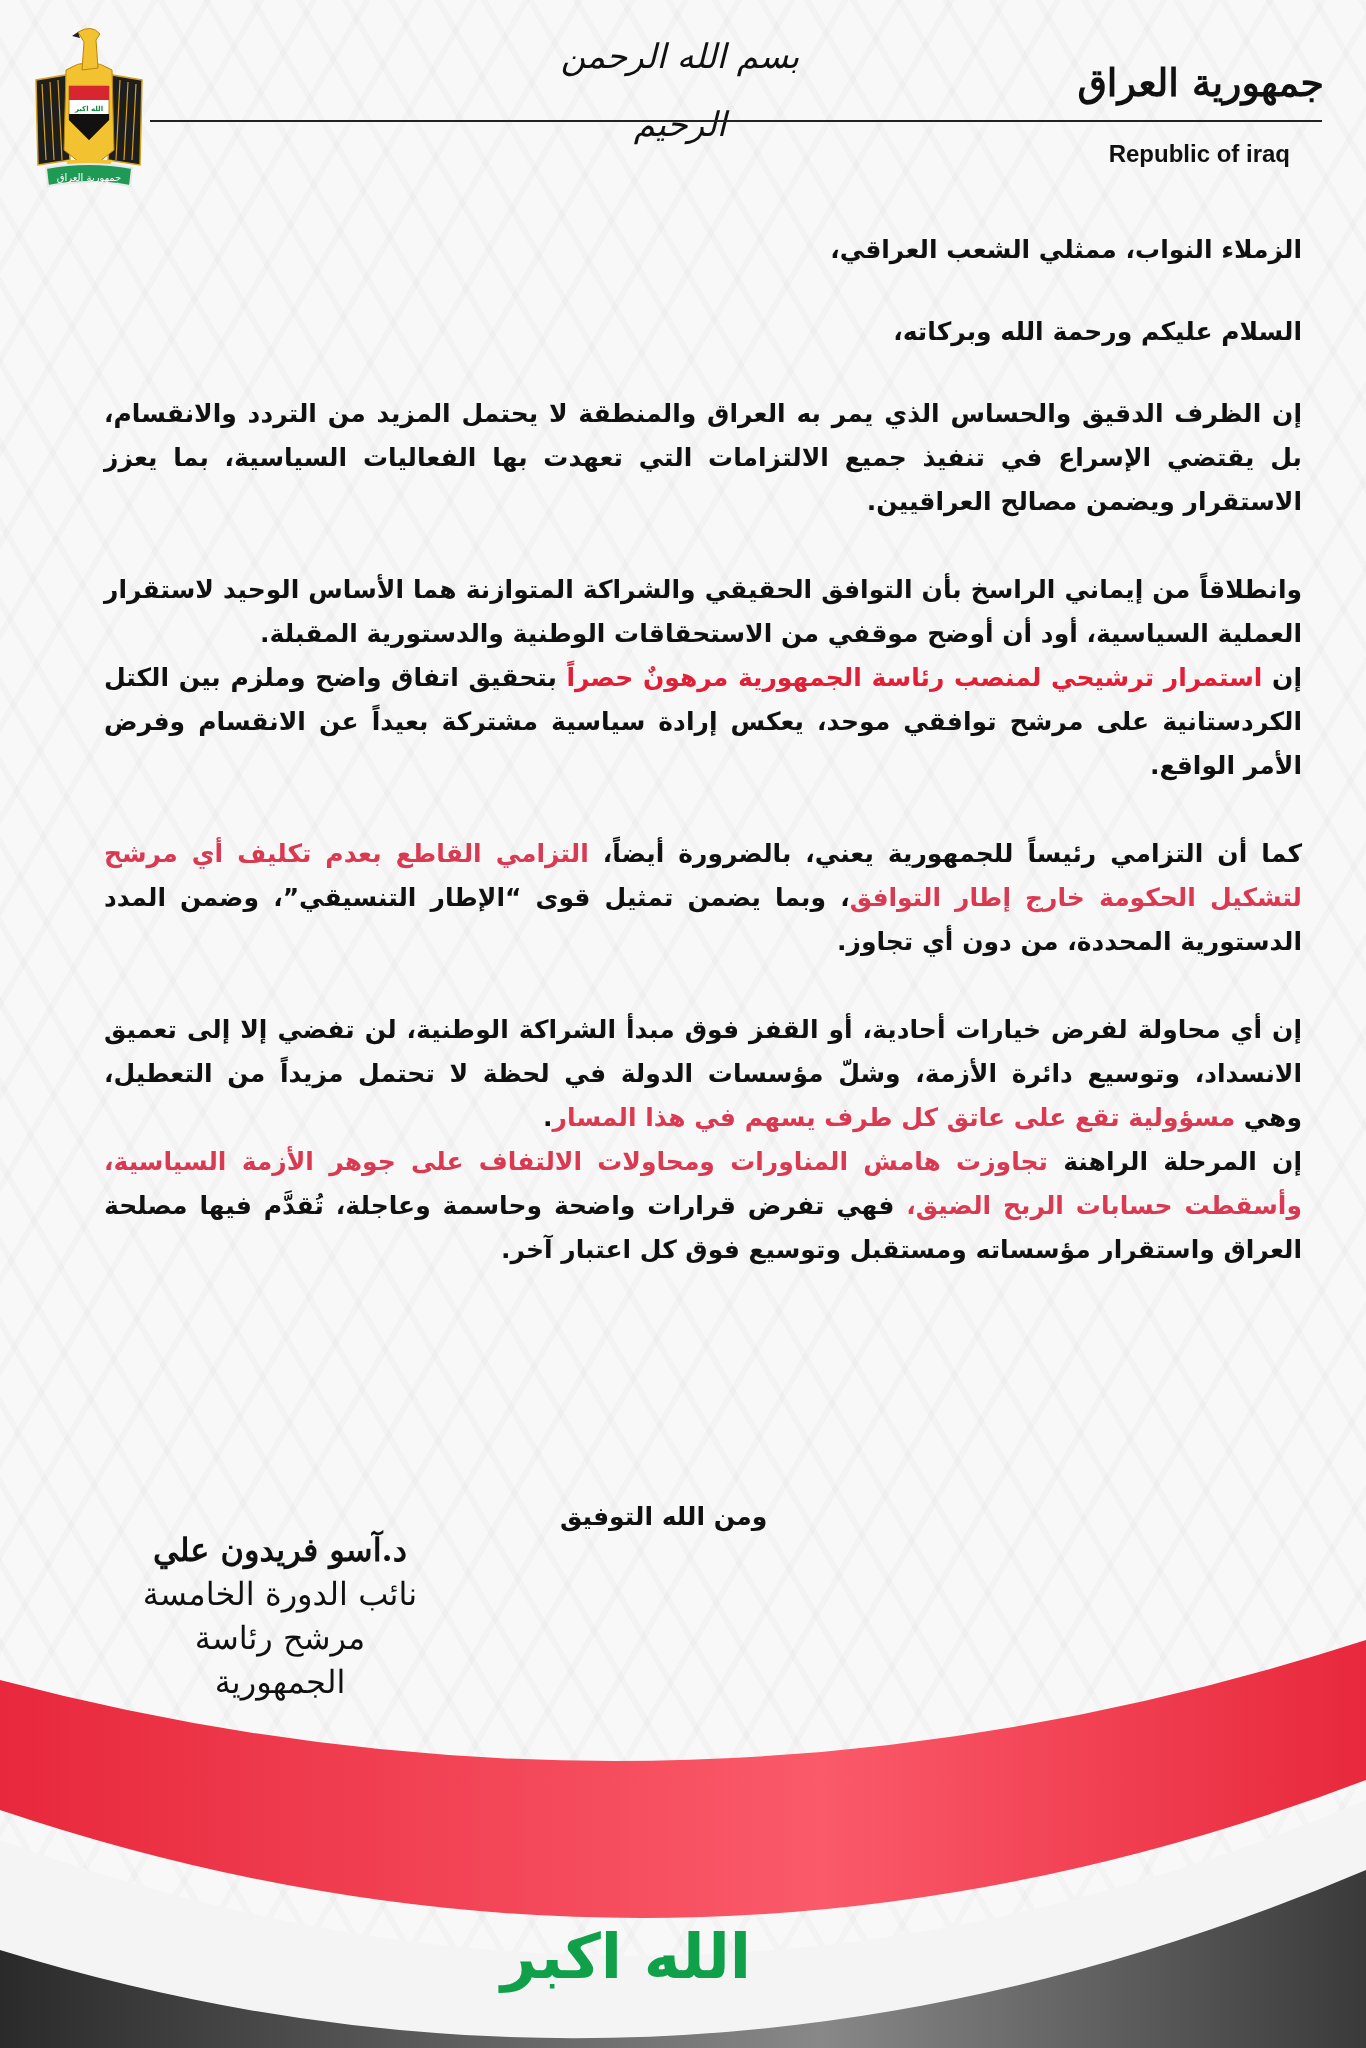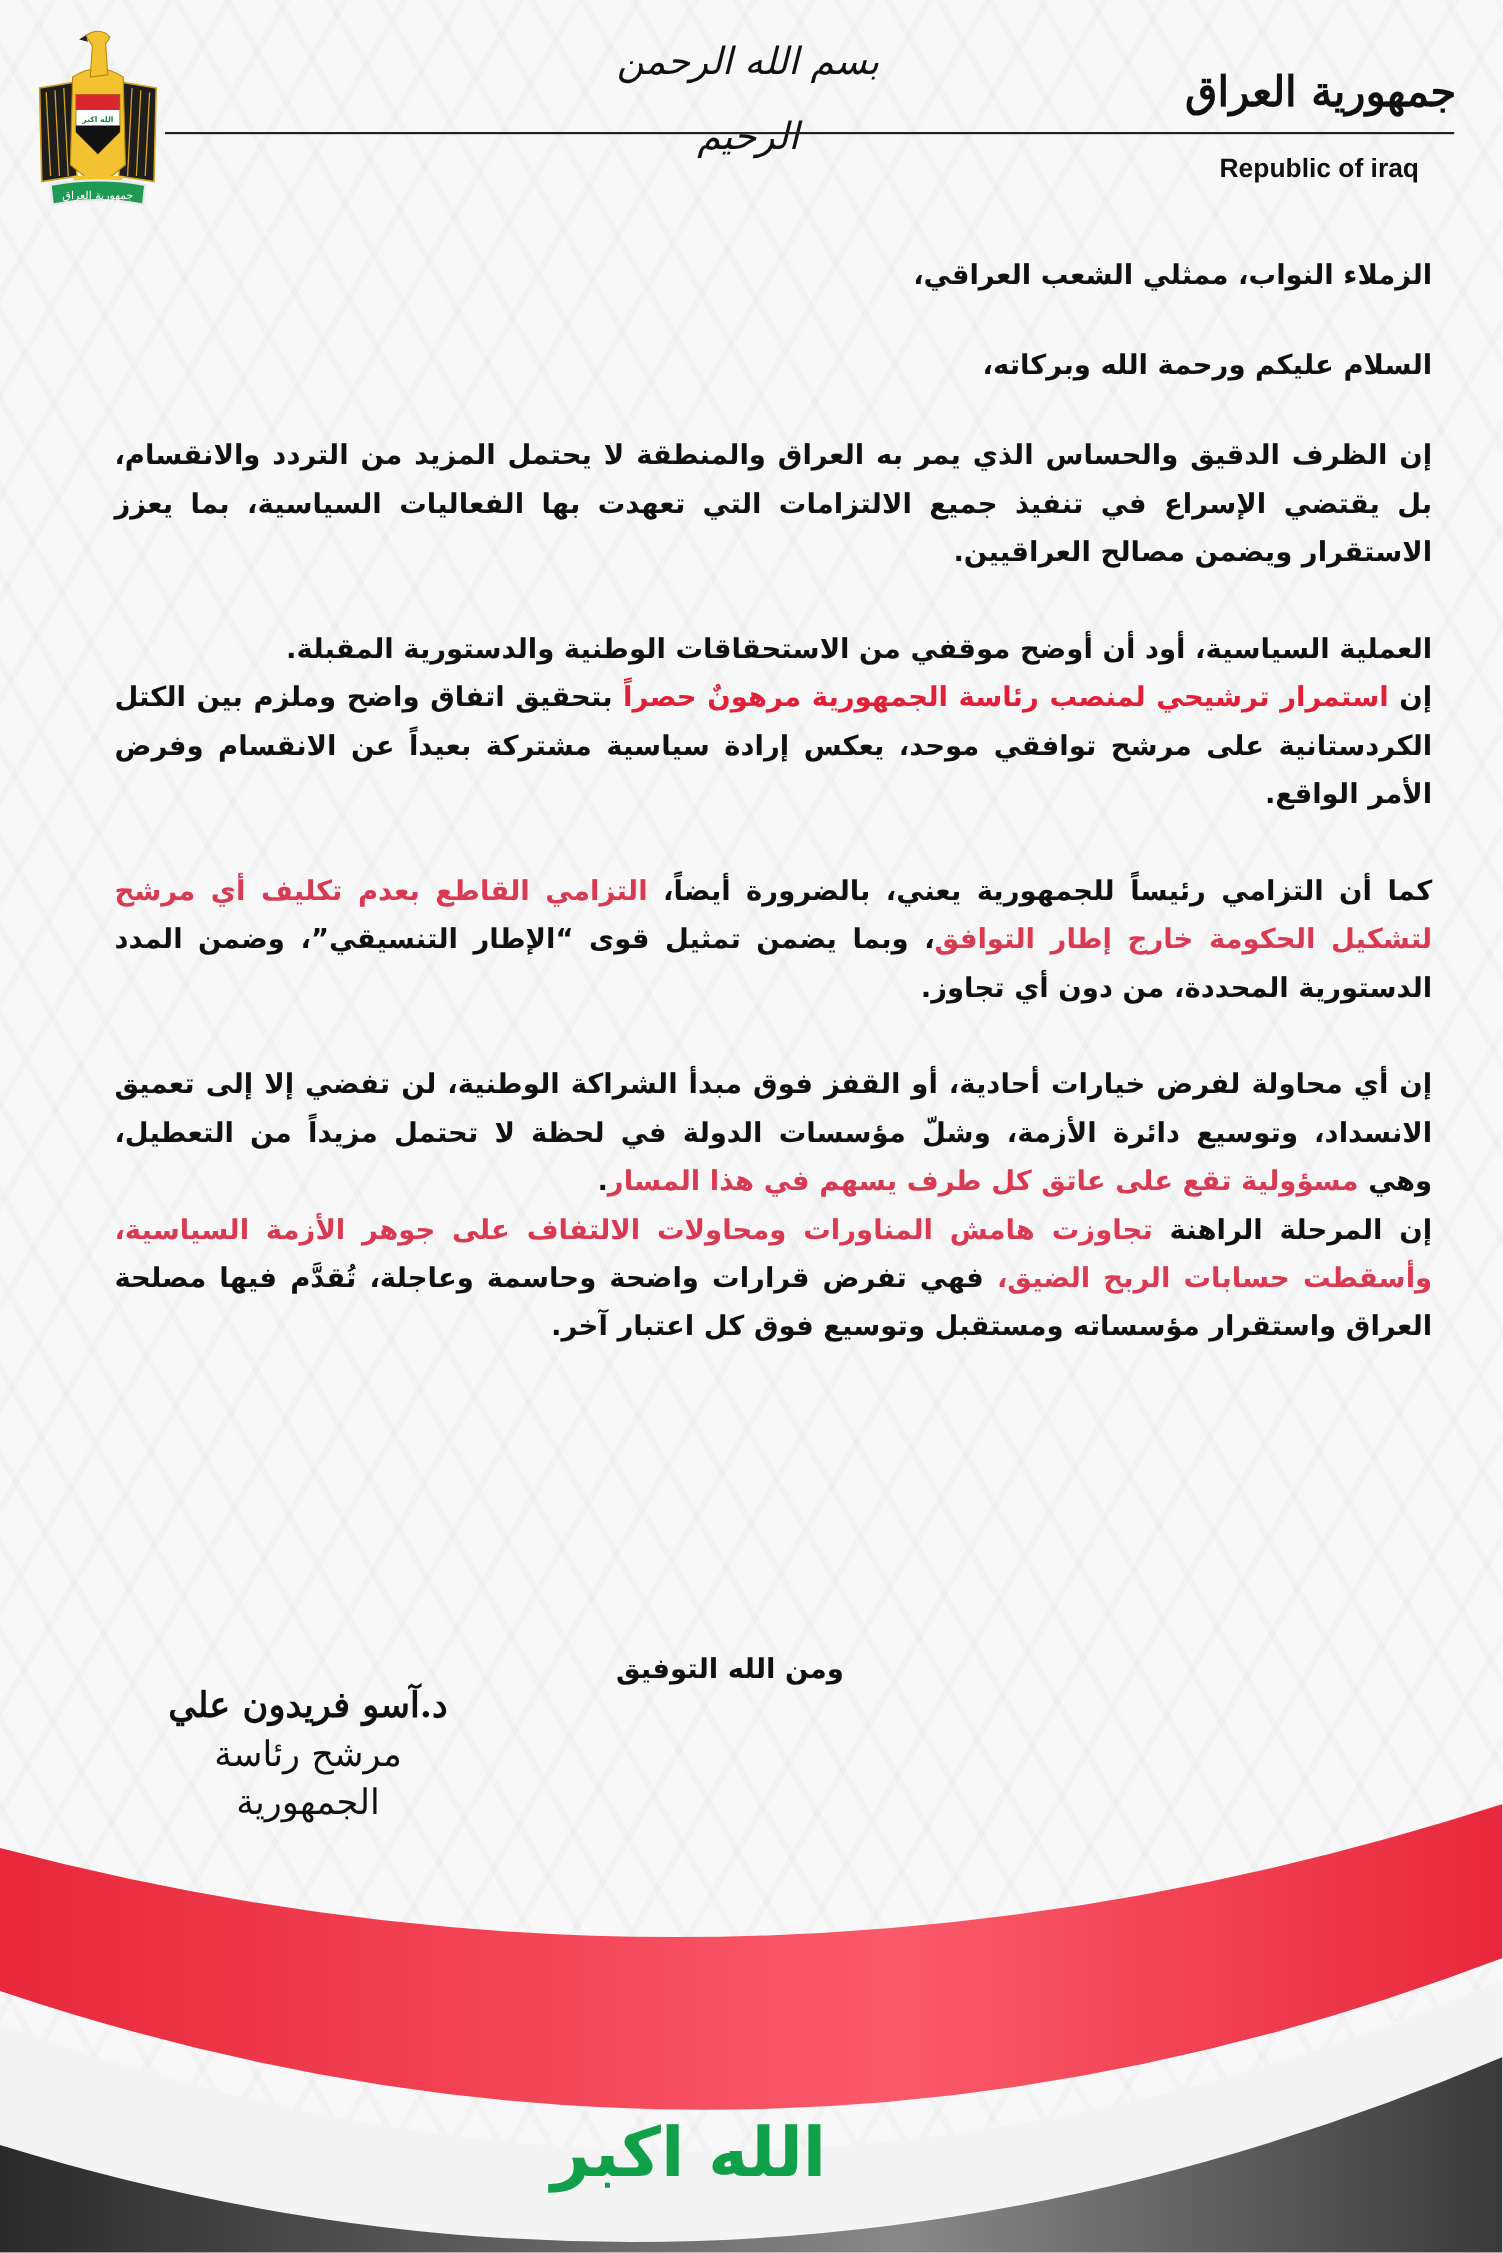--- a/index.html
+++ b/index.html
@@ -101,20 +101,21 @@
   <div class="gap-s"></div>
 
   <div>
     <div class="line just">إن الظرف الدقيق والحساس الذي يمر به العراق والمنطقة لا يحتمل المزيد من التردد والانقسام،</div>
     <div class="line just">بل يقتضي الإسراع في تنفيذ جميع الالتزامات التي تعهدت بها الفعاليات السياسية، بما يعزز</div>
     <div class="line">الاستقرار ويضمن مصالح العراقيين.</div>
   </div>
   <div class="gap"></div>
 
   <div>
+    <div class="line just">وانطلاقاً من إيماني الراسخ بأن التوافق الحقيقي والشراكة المتوازنة هما الأساس الوحيد لاستقرار</div>
     <div class="line">العملية السياسية، أود أن أوضح موقفي من الاستحقاقات الوطنية والدستورية المقبلة.</div>
   </div>
 
   <div>
     <div class="line just">
       <span>إن </span><span class="hl">استمرار ترشيحي لمنصب رئاسة الجمهورية مرهونٌ حصراً</span><span> بتحقيق اتفاق واضح وملزم بين الكتل</span>
     </div>
     <div class="line just">الكردستانية على مرشح توافقي موحد، يعكس إرادة سياسية مشتركة بعيداً عن الانقسام وفرض</div>
     <div class="line">الأمر الواقع.</div>
   </div>
@@ -144,20 +145,21 @@
       <span class="hl2">وأسقطت حسابات الربح الضيق،</span><span> فهي تفرض قرارات واضحة وحاسمة وعاجلة، تُقدَّم فيها مصلحة</span>
     </div>
     <div class="line">العراق واستقرار مؤسساته ومستقبل وتوسيع فوق كل اعتبار آخر.</div>
   </div>
 </div>
 
 <div class="closing">ومن الله التوفيق</div>
 
 <div class="signature">
   <div class="sig-line sig-name">د.آسو فريدون علي</div>
+  <div class="sig-line">نائب الدورة الخامسة</div>
   <div class="sig-line">مرشح رئاسة الجمهورية</div>
 </div>
 
 <svg class="flag" viewBox="0 0 1366 408" preserveAspectRatio="none">
   <defs>
     <linearGradient id="redG" x1="0" x2="1" y1="0" y2="0">
       <stop offset="0" stop-color="#e8283c"></stop>
       <stop offset="0.6" stop-color="#fa5a6a"></stop>
       <stop offset="1" stop-color="#e8283c"></stop>
     </linearGradient>

